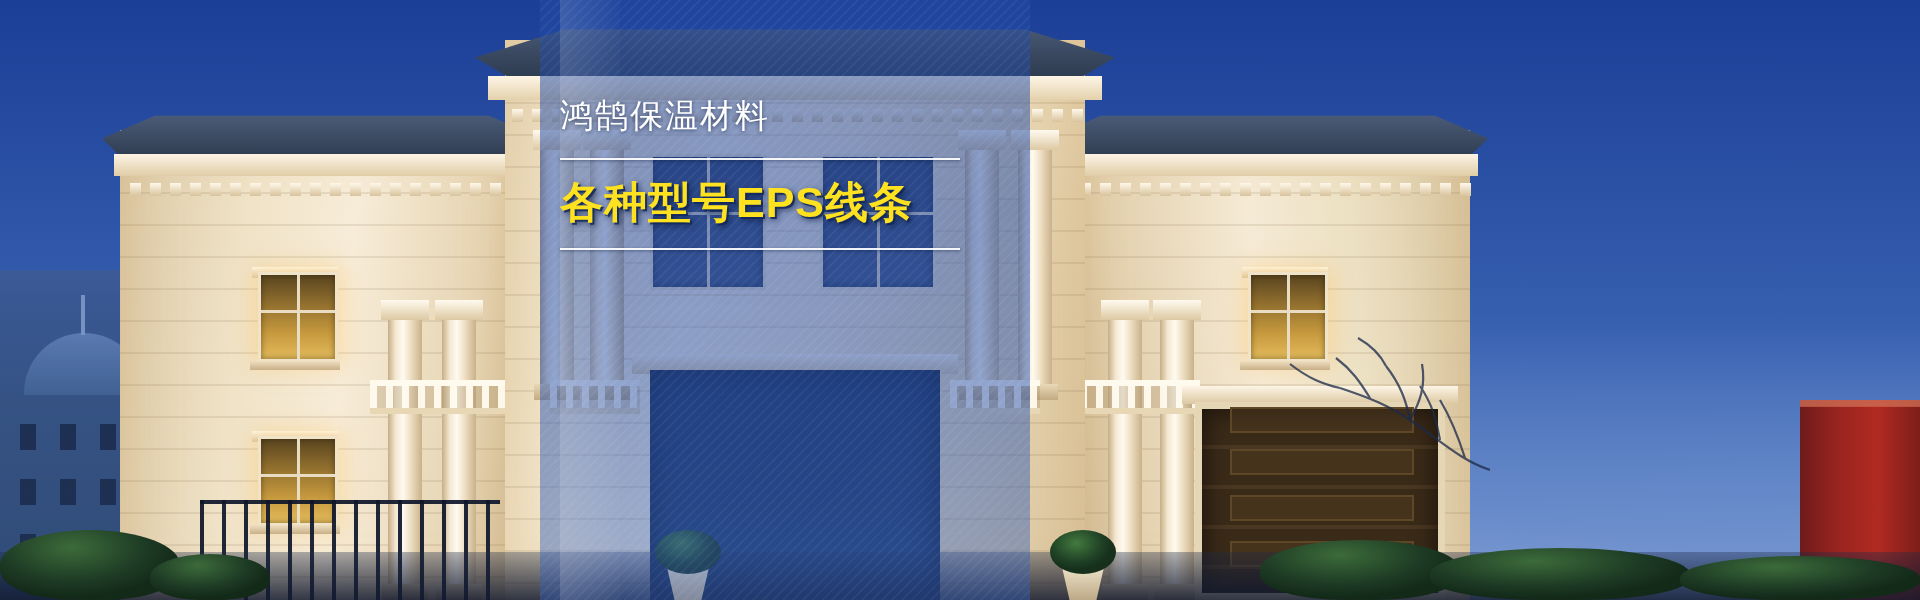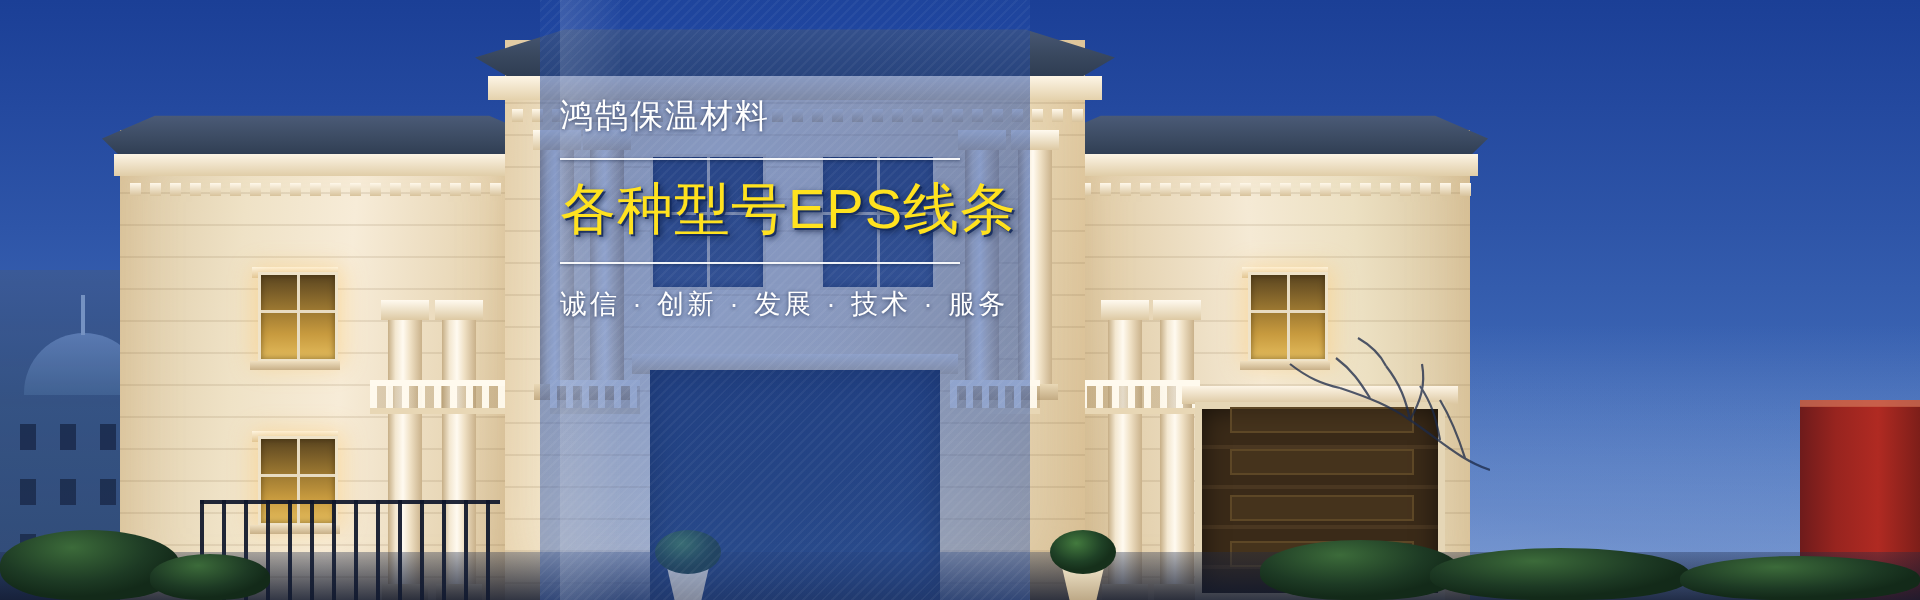--- a/index.html
+++ b/index.html
@@ -269,22 +269,22 @@
     margin:22px 0 0 0;
     width:400px;height:2px;
     background:rgba(255,255,255,.92);
     box-shadow:0 1px 3px rgba(10,25,60,.5);
   }
   .headline{
     margin-top:18px;
   }
   .headline .hl{
     display:block;
-    font-size:56px;
-    font-weight:normal;
+    font-size:43px;
+    font-weight:bold;
     color:#ffe21f;
     letter-spacing:1px;
     line-height:1.12;
     white-space:nowrap;
     text-shadow:
       2px 2px 0 rgba(18,40,92,.85),
       3px 3px 6px rgba(10,24,58,.75);
   }
   .rule2{
     margin-top:22px;
@@ -517,27 +517,16 @@
     <div class="brand">鸿鹄保温材料</div>
 
     <div class="rule"></div>
 
     <div class="headline">
       <span class="hl">各种型号EPS线条</span>
     </div>
 
     <div class="rule2"></div>
 
-    <div class="tagline">
-      <span>诚信</span>
-      <span class="sep">·</span>
-      <span>创新</span>
-      <span class="sep">·</span>
-      <span>发展</span>
-      <span class="sep">·</span>
-      <span>技术</span>
-      <span class="sep">·</span>
-      <span>服务</span>
-    </div>
 
   </div>
 
 </div>
 
 </body></html>

